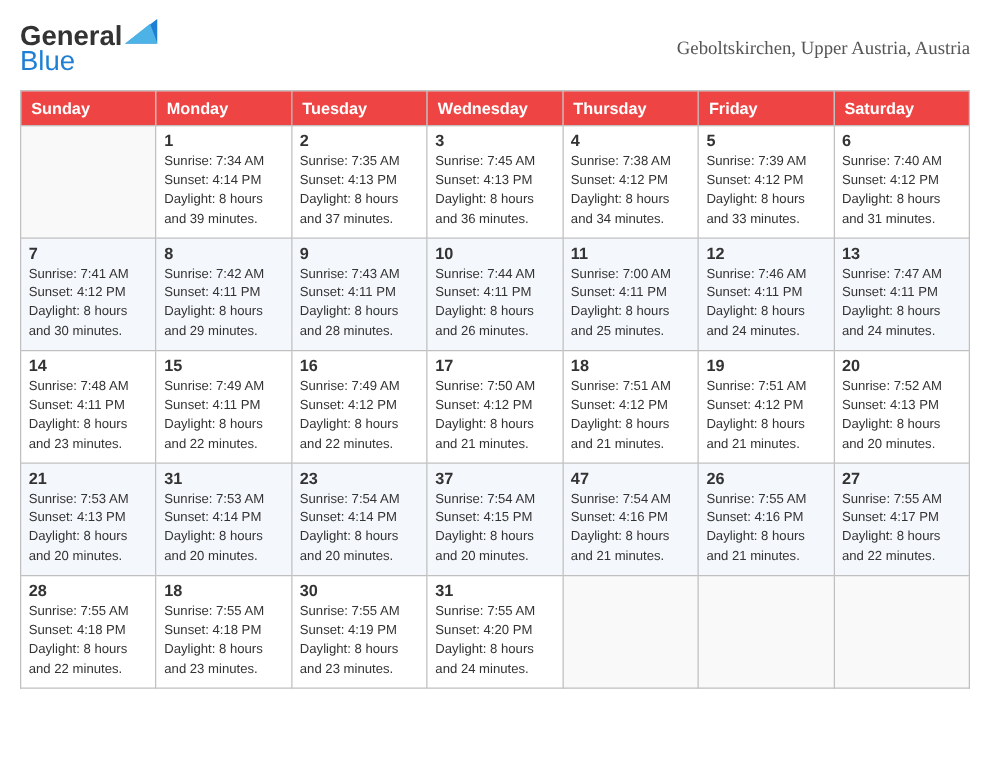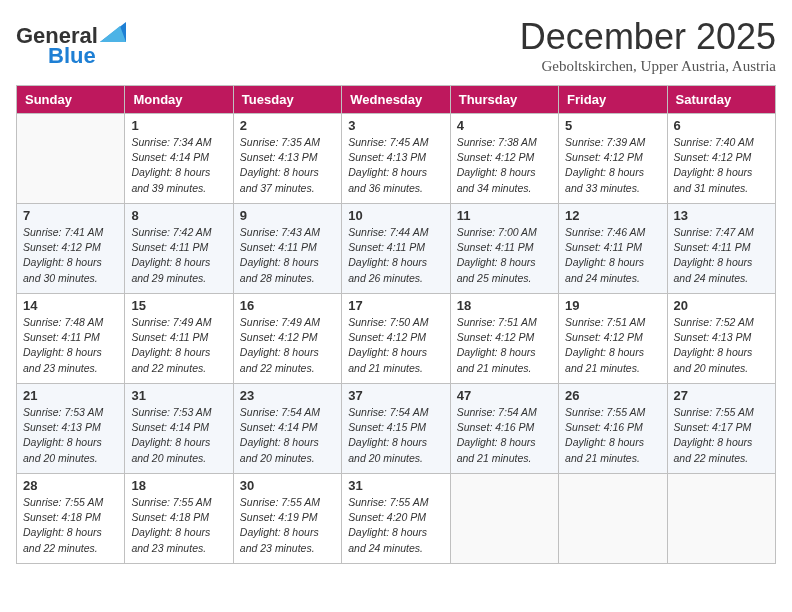--- a/index.html
+++ b/index.html
@@ -32,21 +32,21 @@
       font-size: 15px;
       color: #555;
       font-family: Liberation Serif, serif;
     }
     .calendar {
       width: 100%;
       border-collapse: collapse;
       table-layout: fixed;
     }
     .calendar th {
-      background: #be185d;
+      background: #ef4444;
       color: #fff;
       text-align: left;
       padding: 6px 8px;
       font-size: 13px;
       font-weight: bold;
       border: 1px solid #c0c0c0;
     }
     .calendar td {
       border: 1px solid #c0c0c0;
       vertical-align: top;
@@ -62,44 +62,42 @@
     .day-number {
       font-size: 13px;
       font-weight: bold;
       display: block;
       margin-bottom: 2px;
     }
     .day-info {
       font-size: 10.5px;
       line-height: 1.45;
       color: #333;
-      font-style: italic;
     }
     .empty-cell {
       background: #f9f9f9 !important;
     }
   </style>
 </head>
 <body>
 
 <div class="header">
   <div class="logo-wrapper">
     <div>
       <div style="display:flex;align-items:center;">
         <span style="font-size:22px;font-weight:bold;color:#333;">General</span>
         <svg width="26" height="20" viewBox="0 0 26 20" style="margin-left:2px;margin-top:-8px;">
           <polygon points="0,20 26,0 26,20" fill="#1e7fd4"></polygon>
           <polygon points="0,20 20,4 26,20" fill="#4db3e6"></polygon>
         </svg>
       </div>
-      <div style="font-size:22px;font-weight:bold;color:#1e7fd4;margin-top:-6px;margin-left:32px;">Blue</div>
+      <div style="font-size:22px;font-weight:normal;color:#1e7fd4;margin-top:-6px;">Blue</div>
     </div>
   </div>
   <div class="title-block">
-    <div class="month-title">December 2025</div>
     <div class="location">Geboltskirchen, Upper Austria, Austria</div>
   </div>
 </div>
 
 <table class="calendar">
   <thead>
     <tr>
       <th>Sunday</th>
       <th>Monday</th>
       <th>Tuesday</th>

